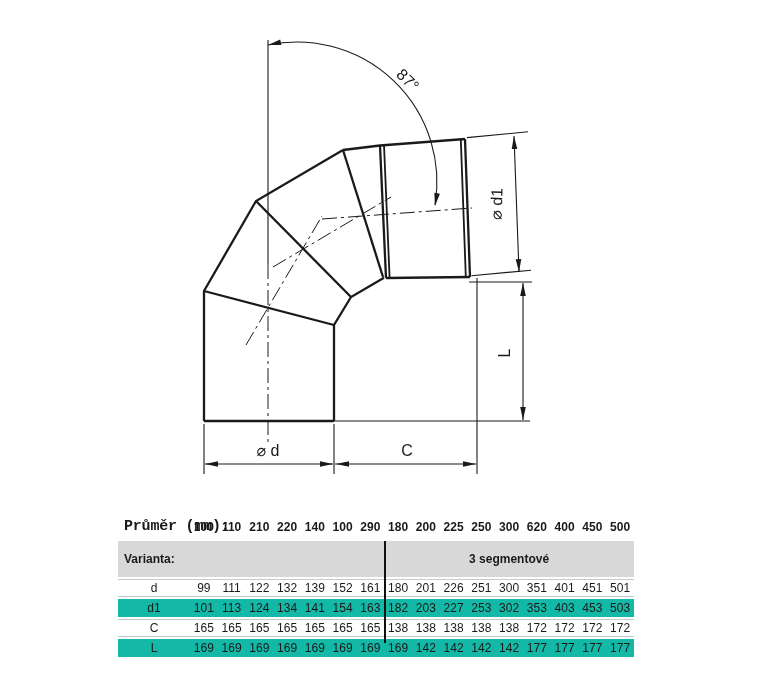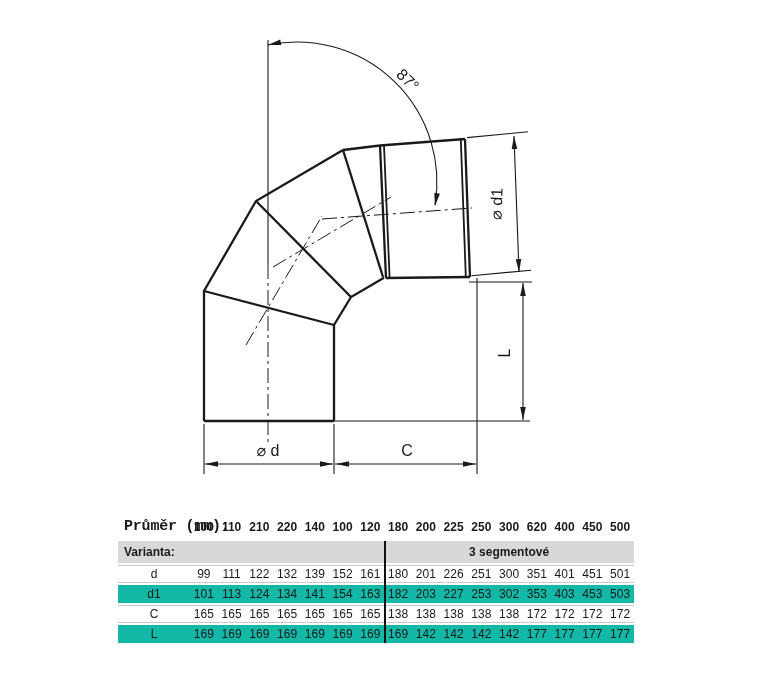--- a/index.html
+++ b/index.html
@@ -6,21 +6,21 @@
   .page{position:relative;width:772px;height:688px;background:#ffffff;overflow:hidden;
         font-family:"Liberation Sans","DejaVu Sans",sans-serif;color:#1a1a1a;}
   .drawing{position:absolute;left:0;top:0;}
   svg text{fill:#1a1a1a;}
   .dimtext{font-size:16px;font-family:"Liberation Sans","DejaVu Sans",sans-serif;}
 
   
   .spec-table{position:absolute;left:118px;top:514px;width:516px;font-size:12px;}
   .trow{display:grid;grid-template-columns:72px repeat(16,1fr);align-items:center;box-sizing:border-box;}
   .rheader{height:26px;line-height:26px;margin-bottom:1px;}
-  .rvariant{height:22px;line-height:22px;background:#d8d8d8;margin-bottom:2px;}
+  .rvariant{height:36px;line-height:22px;background:#d8d8d8;margin-bottom:2px;}
   .rdata{height:18px;line-height:17px;margin-bottom:2px;}
   .rdata.white{border-top:1px solid #c9c9c9;border-bottom:1px solid #c9c9c9;background:#fff;}
   .rdata.gray{background:#14b8a6;}
   .rlabel{text-align:center;}
   .rlabel.left{text-align:left;padding-left:6px;}
   .bold{font-weight:bold;}
   .hdr-label{font-size:15px;white-space:nowrap;letter-spacing:-0.2px;font-family:Liberation Mono, monospace;}
   .cell{text-align:center;white-space:nowrap;}
   .vcell{text-align:center;font-weight:bold;}
   .divider{position:absolute;left:383.5px;top:541px;width:2px;height:102px;background:#111;}
@@ -108,21 +108,21 @@
 
     <div class="trow rheader">
       <span class="rlabel left bold hdr-label">Průměr (mm):</span>
 
     <span class="cell bold">100</span>
         <span class="cell bold">110</span>
         <span class="cell bold">210</span>
         <span class="cell bold">220</span>
         <span class="cell bold">140</span>
         <span class="cell bold">100</span>
-        <span class="cell bold">120</span>
+        <span class="cell bold">290</span>
         <span class="cell bold">180</span>
         <span class="cell bold">200</span>
         <span class="cell bold">225</span>
         <span class="cell bold">250</span>
         <span class="cell bold">300</span>
         <span class="cell bold">620</span>
         <span class="cell bold">400</span>
         <span class="cell bold">450</span>
         <span class="cell bold">500</span>
       </div>

